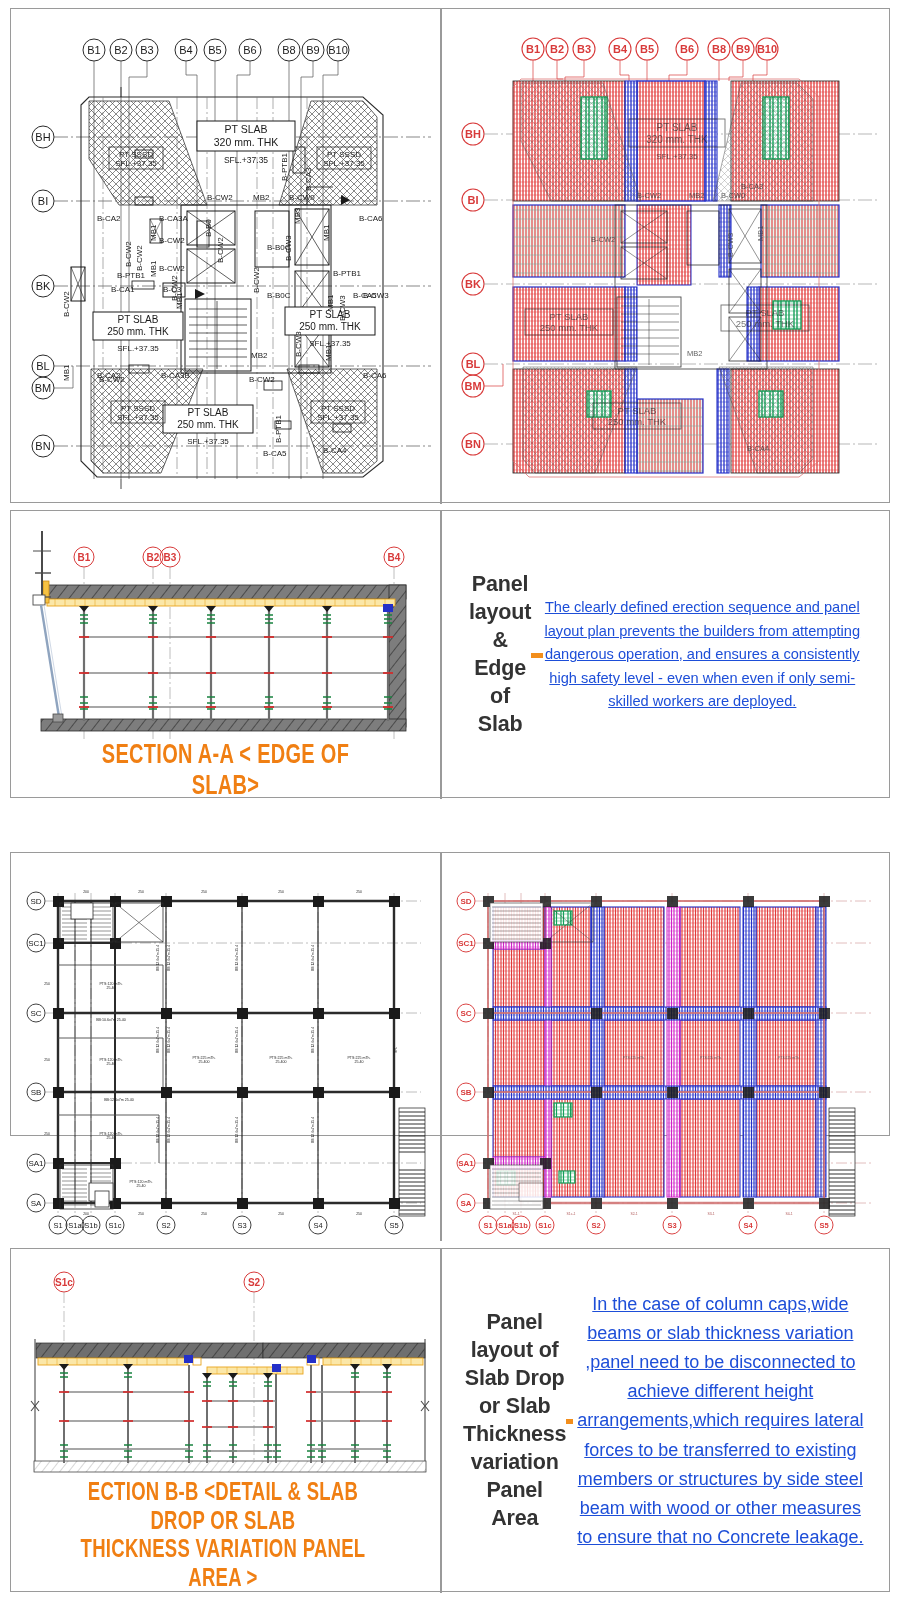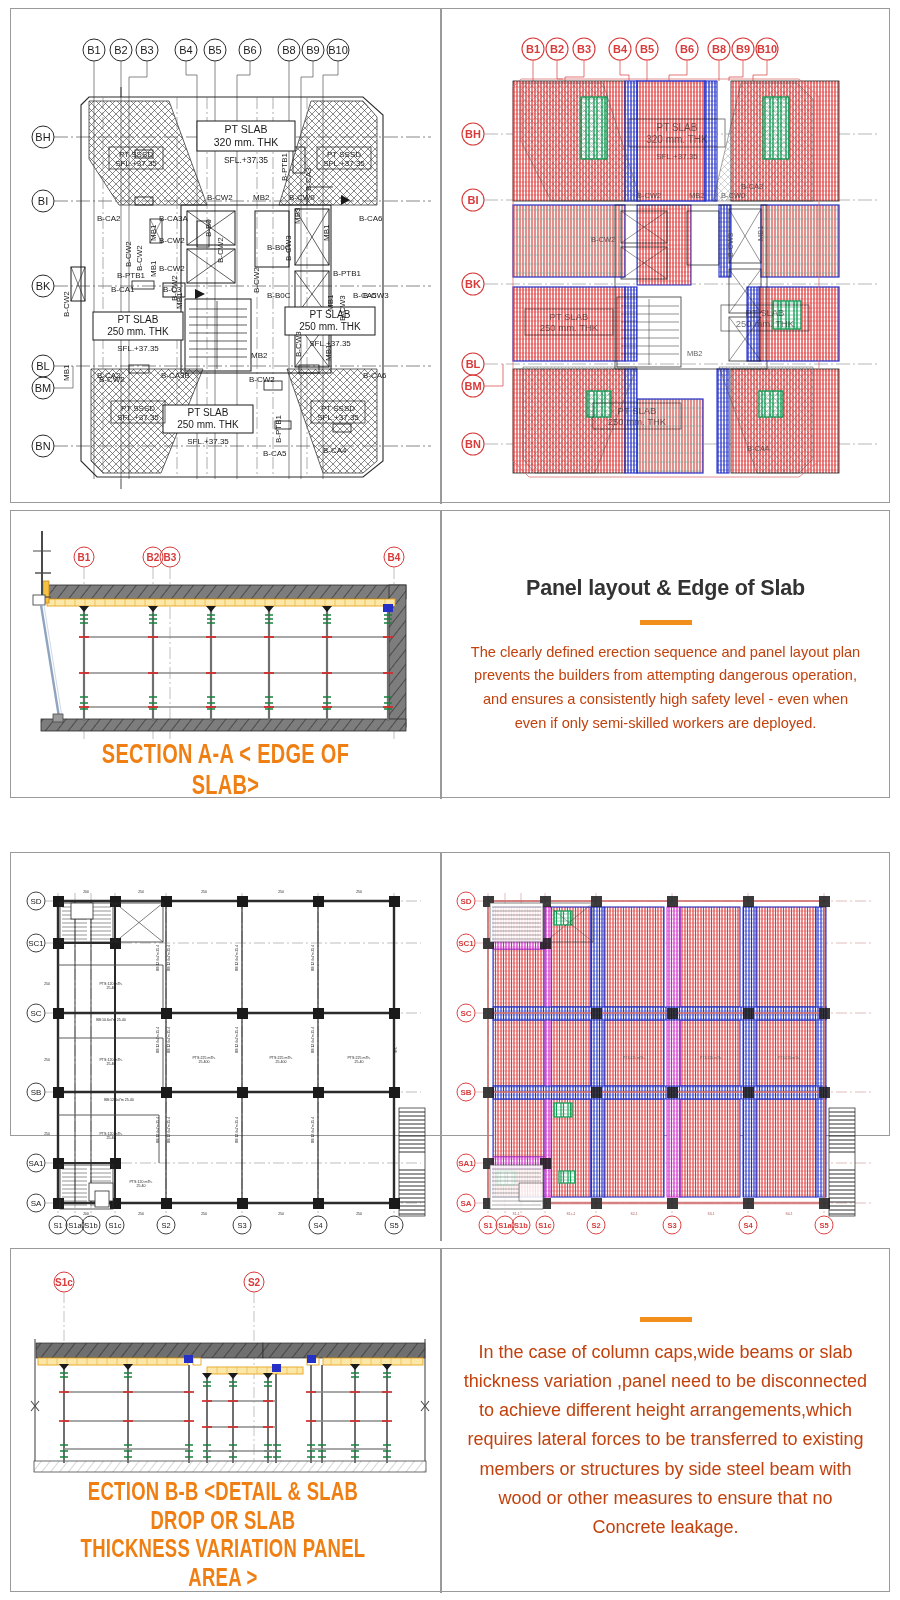--- a/index.html
+++ b/index.html
@@ -12,31 +12,31 @@
   .page { position: relative; width: 900px; height: 1600px; background:#fff; }
 
   
   .block { position: absolute; background:#fff; }
   .bordered { border: 1.5px solid #9a9a9a; }
   .vdiv { position:absolute; width:1.5px; background:#9a9a9a; }
 
   
   .textpanel {
     position:absolute;
-    display:flex; flex-direction:column;
+    display:flex; flex-direction:row;
     align-items:center; justify-content:center;
     text-align:center;
     padding: 10px 28px;
   }
   .tp-title {
     font-size: 21.5px; font-weight:bold; color:#333333;
     line-height:1.3; letter-spacing:-0.2px;
   }
   .tp-rule { width:52px; height:5px; background:#F28E1C; margin:17px 0 16px 0; }
-  .tp-body { font-size:14.6px; color:#c2410c; line-height:1.62; }
+  .tp-body { font-size:14.6px; color:#1d4ed8; line-height:1.62;text-decoration:underline; }
 
   
   .caption {
     position:absolute;
     text-align:center;
     color:#F07F13;
     font-family:"Liberation Sans", sans-serif;
     font-weight:bold;
     font-size:21px;
     line-height:1.14;
@@ -1141,18 +1141,19 @@
         <path d="M414,90 L414,212"></path>
         <path d="M20,152 L28,162 M20,162 L28,152"></path>
         <path d="M410,152 L418,162 M410,162 L418,152"></path>
       </g>
     </svg>
 
     <div class="caption" style="left:-6px; top:228px; width:436px; font-size:25px;">ECTION B-B &lt;DETAIL &amp; SLAB DROP OR SLAB
 THICKNESS VARIATION PANEL AREA &gt;</div>
 
     <div class="textpanel" style="left:430px; top:0; width:449px; height:344px; padding:10px 22px;">
+      <div class="tp-title">Panel layout of Slab Drop or Slab Thickness variation Panel Area</div>
       <div class="tp-rule"></div>
       <div class="tp-body" style="font-size:18px;">In the case of column caps,wide beams or slab thickness variation ,panel need to be disconnected to achieve different height arrangements,which requires lateral forces to be transferred to existing members or structures by side steel beam with wood  or other measures to ensure that no Concrete leakage.</div>
     </div>
   </div>
 
 </div>
 
 </body></html>

